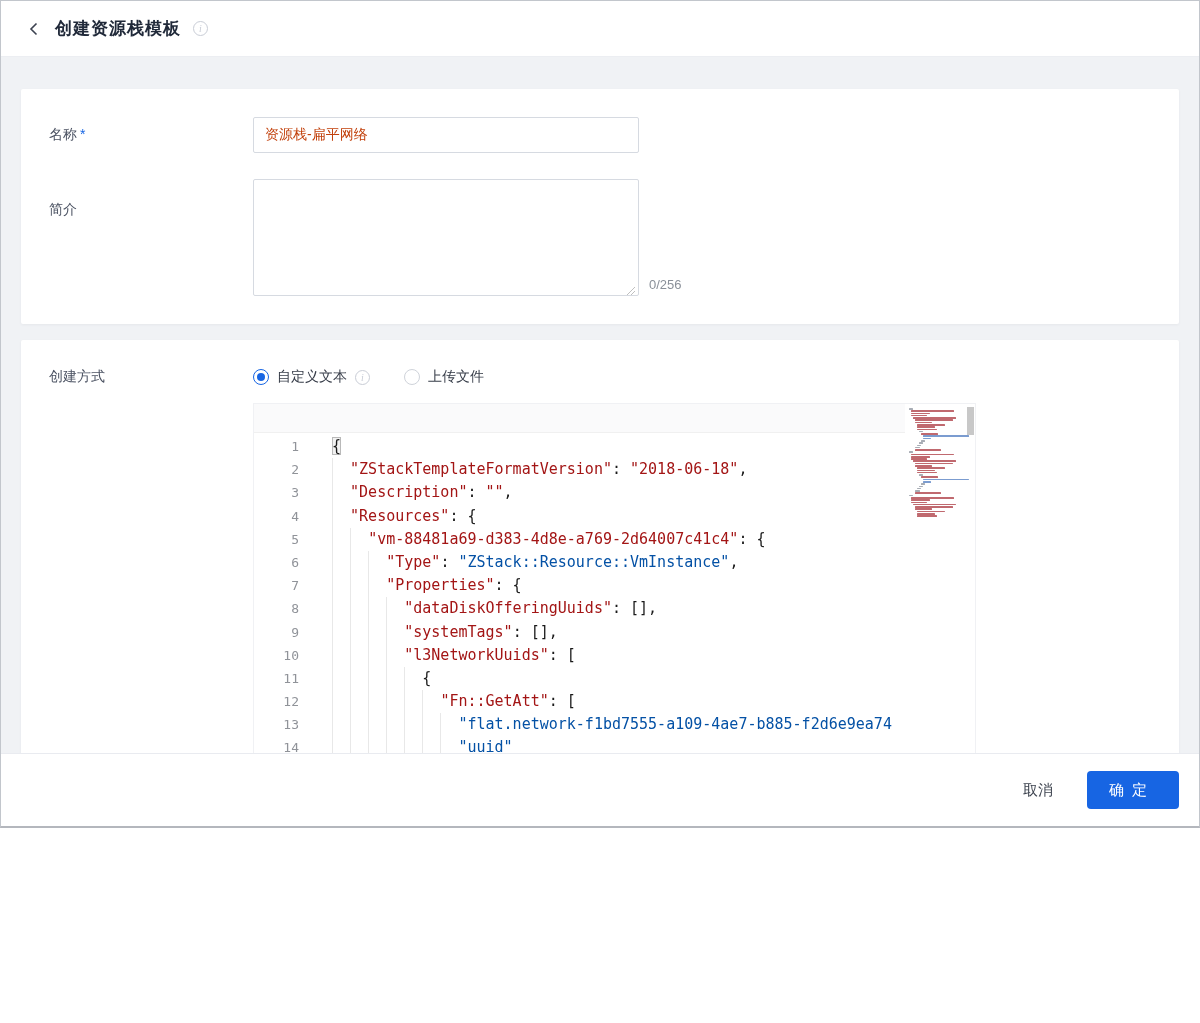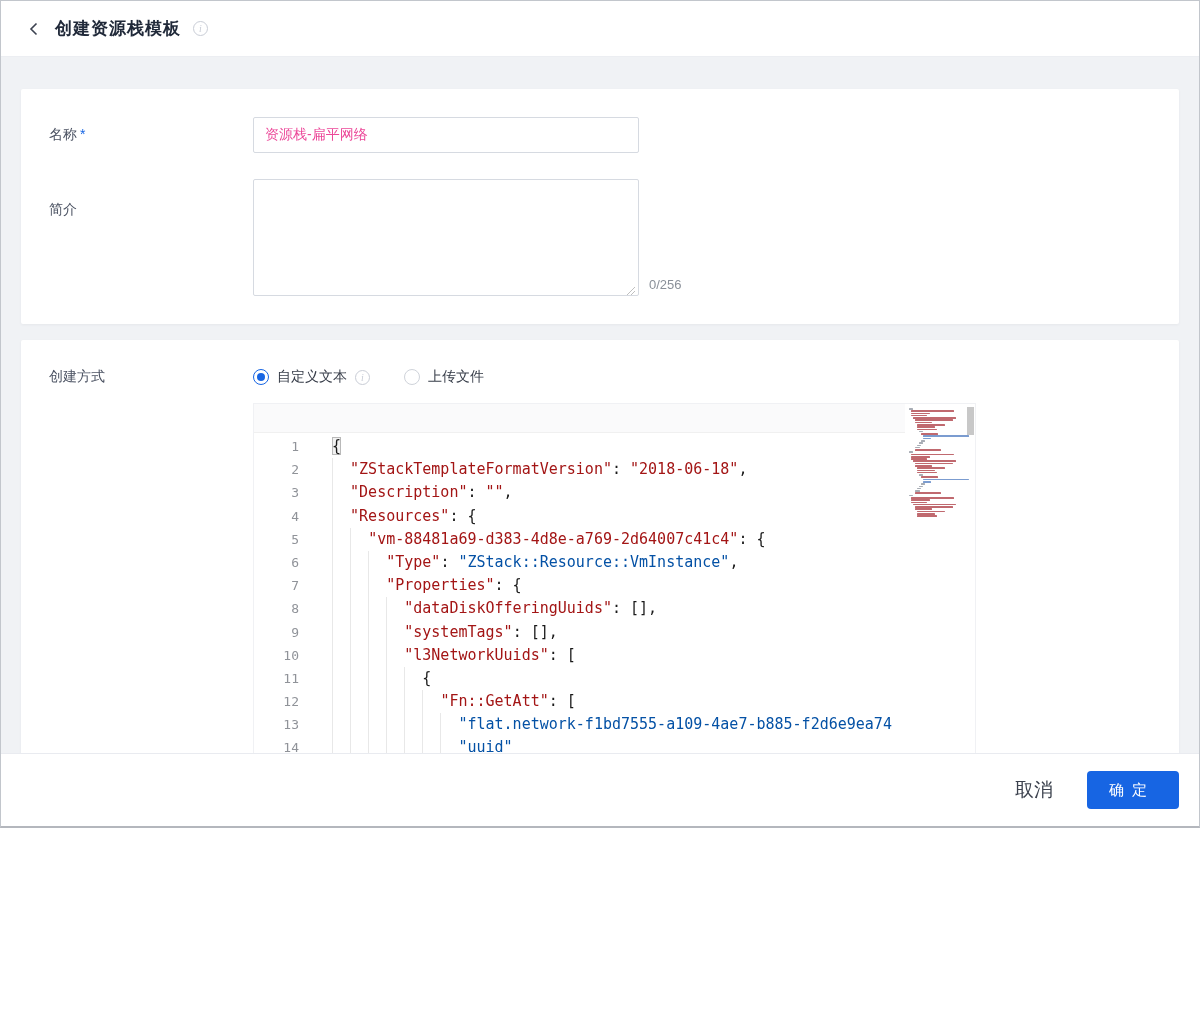--- a/index.html
+++ b/index.html
@@ -40,21 +40,21 @@
 
   .form-row { display:flex; align-items:center; }
   .form-row.top { align-items:flex-start; }
   .form-row + .form-row { margin-top:26px; }
   .form-label { width:204px; flex:none; font-size:14px; color:#4b5262; }
   .form-row.top .form-label { padding-top:8px;margin-top:14px; }
   .req-mark { color:#1765e3; margin-left:3px; }
 
   .text-input {
     width:386px; height:36px; border:1px solid #d6dae1; border-radius:2px;
-    padding:0 11px; font-size:14px; color:#ec4899; font-family:inherit; outline:none; background:#fff;
+    padding:0 11px; font-size:14px; color:#c2410c; font-family:inherit; outline:none; background:#fff;
   }
   .desc-wrap { display:flex; align-items:flex-end; gap:10px; }
   .textarea-wrap { position:relative; width:386px; }
   .desc-textarea {
     width:386px; height:117px; border:1px solid #d6dae1; border-radius:2px;
     padding:8px 11px; font-size:14px; color:#333; font-family:inherit;
     resize:none; outline:none; display:block; background:#fff;
   }
   .resize-corner { position:absolute; right:3px; bottom:4px; width:10px; height:10px; }
   .char-counter { font-size:13px; color:#8a9099; padding-bottom:4px; }
@@ -104,21 +104,21 @@
     position:absolute; top:3px; right:1px; width:7px; height:28px; background:#c8c8c8;
   }
 
   
   .footer-bar {
     height:73px; flex:none; background:#fff; border-top:1px solid #e9ebf0;
     display:flex; align-items:center; justify-content:flex-end;
     padding-right:20px; gap:30px;
   }
   .cancel-btn {
-    background:none; border:none; font-size:19px; color:#3c424e;
+    background:none; border:none; font-size:15px; color:#3c424e;
     font-family:inherit; cursor:pointer; padding:6px 4px;margin-left:28px;
   }
   .confirm-btn {
     background:#1765e3; border:none; border-radius:4px; height:38px;
     padding:0 24px 0 22px; font-size:15px; color:#fff; font-family:inherit;
     letter-spacing:8px; cursor:pointer;
   }
 </style>
 </head>
 <body>

